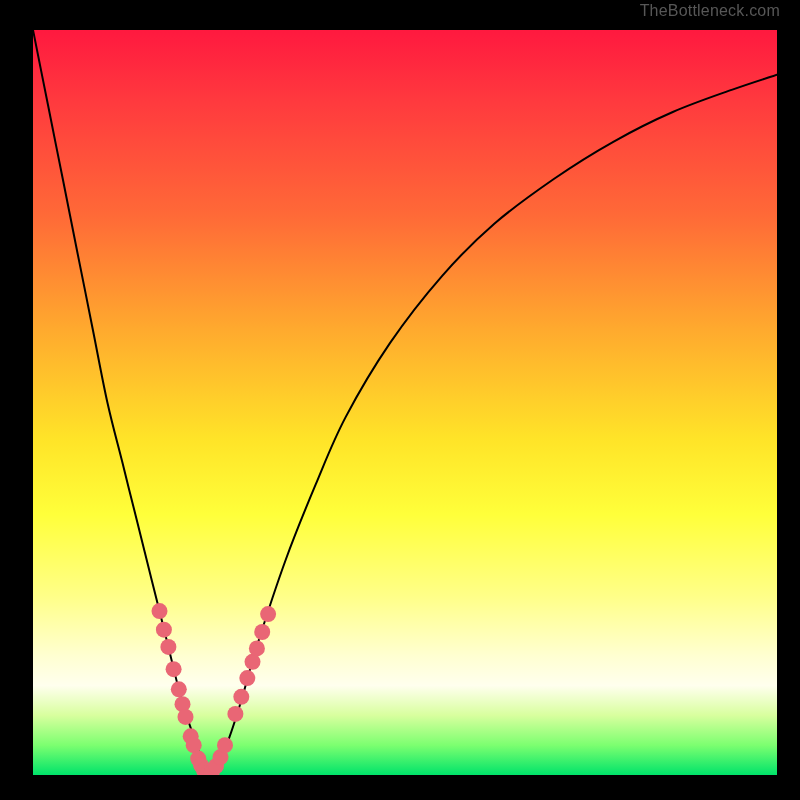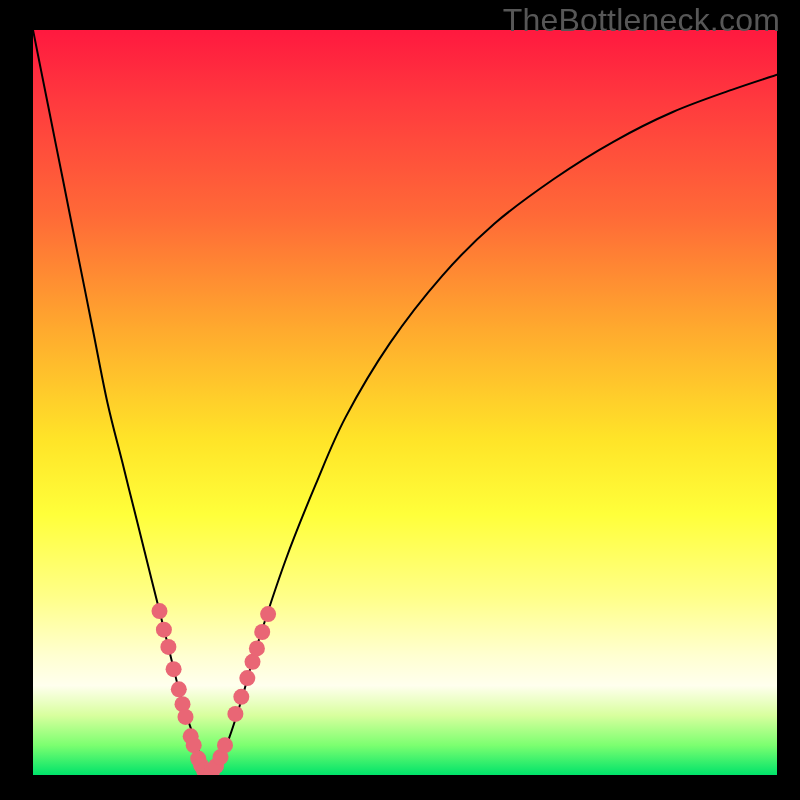--- a/index.html
+++ b/index.html
@@ -42,21 +42,21 @@
     left: 0; top: 0;
     width: 744px;
     height: 745px;
     overflow: visible;
   }
   .watermark {
     position: absolute;
     top: 2px;
     right: 20px;
     color: #575757;
-    font-size: 32px;
+    font-size: 16px;
     font-weight: 400;
     letter-spacing: 0.2px;
     user-select: none;
     margin-left: 28px;
   }
 </style>
 </head>
 <body>
 
 <div class="frame">

